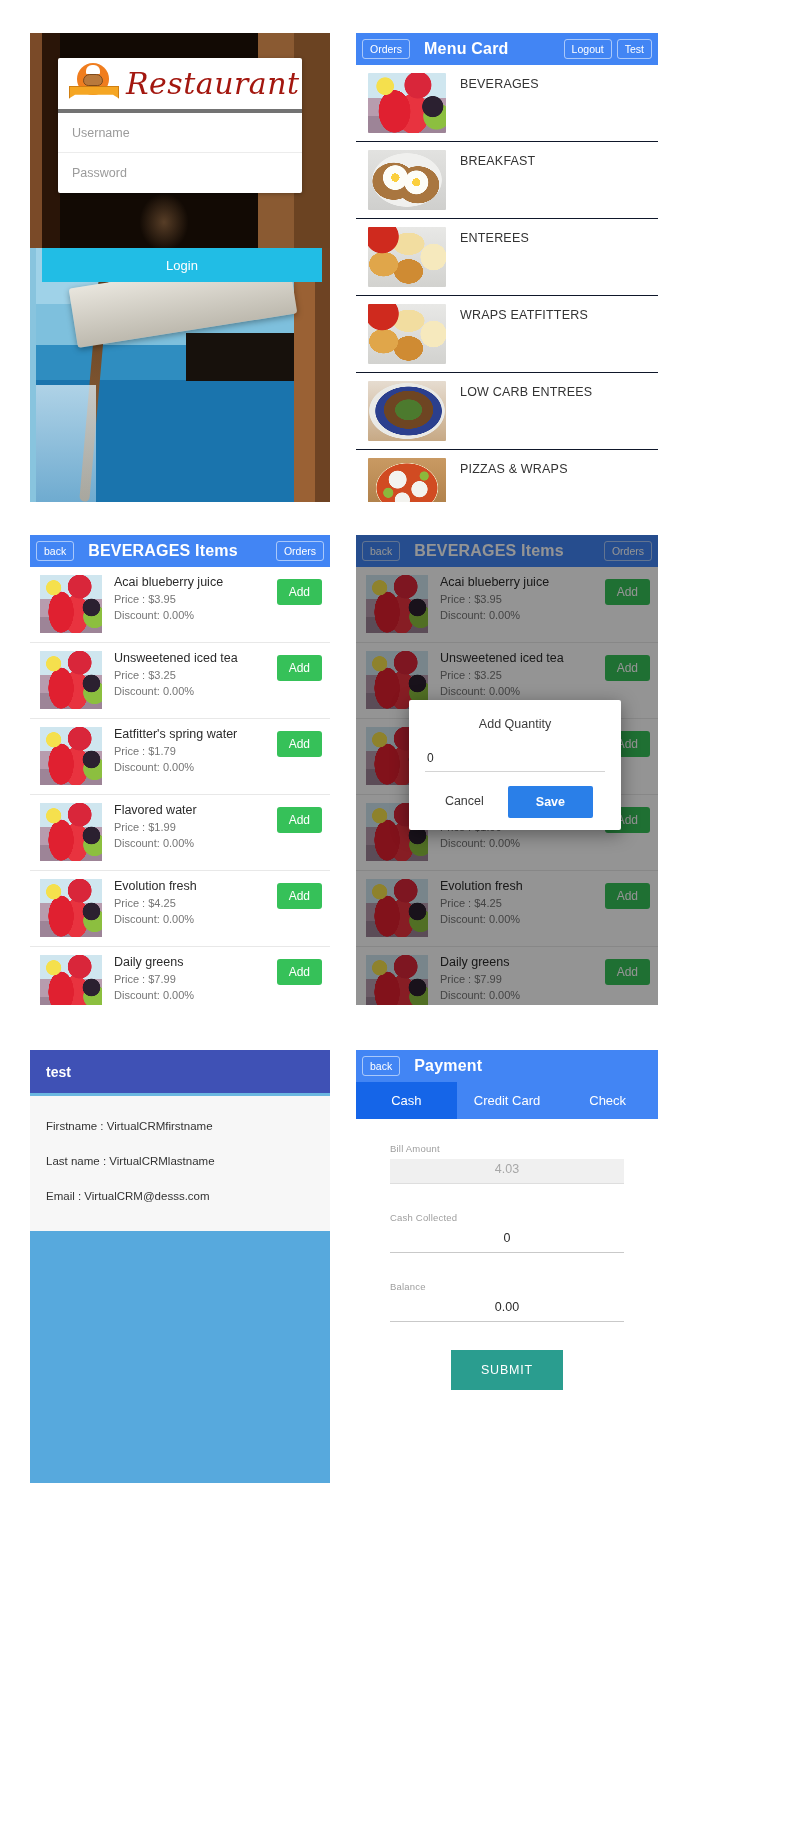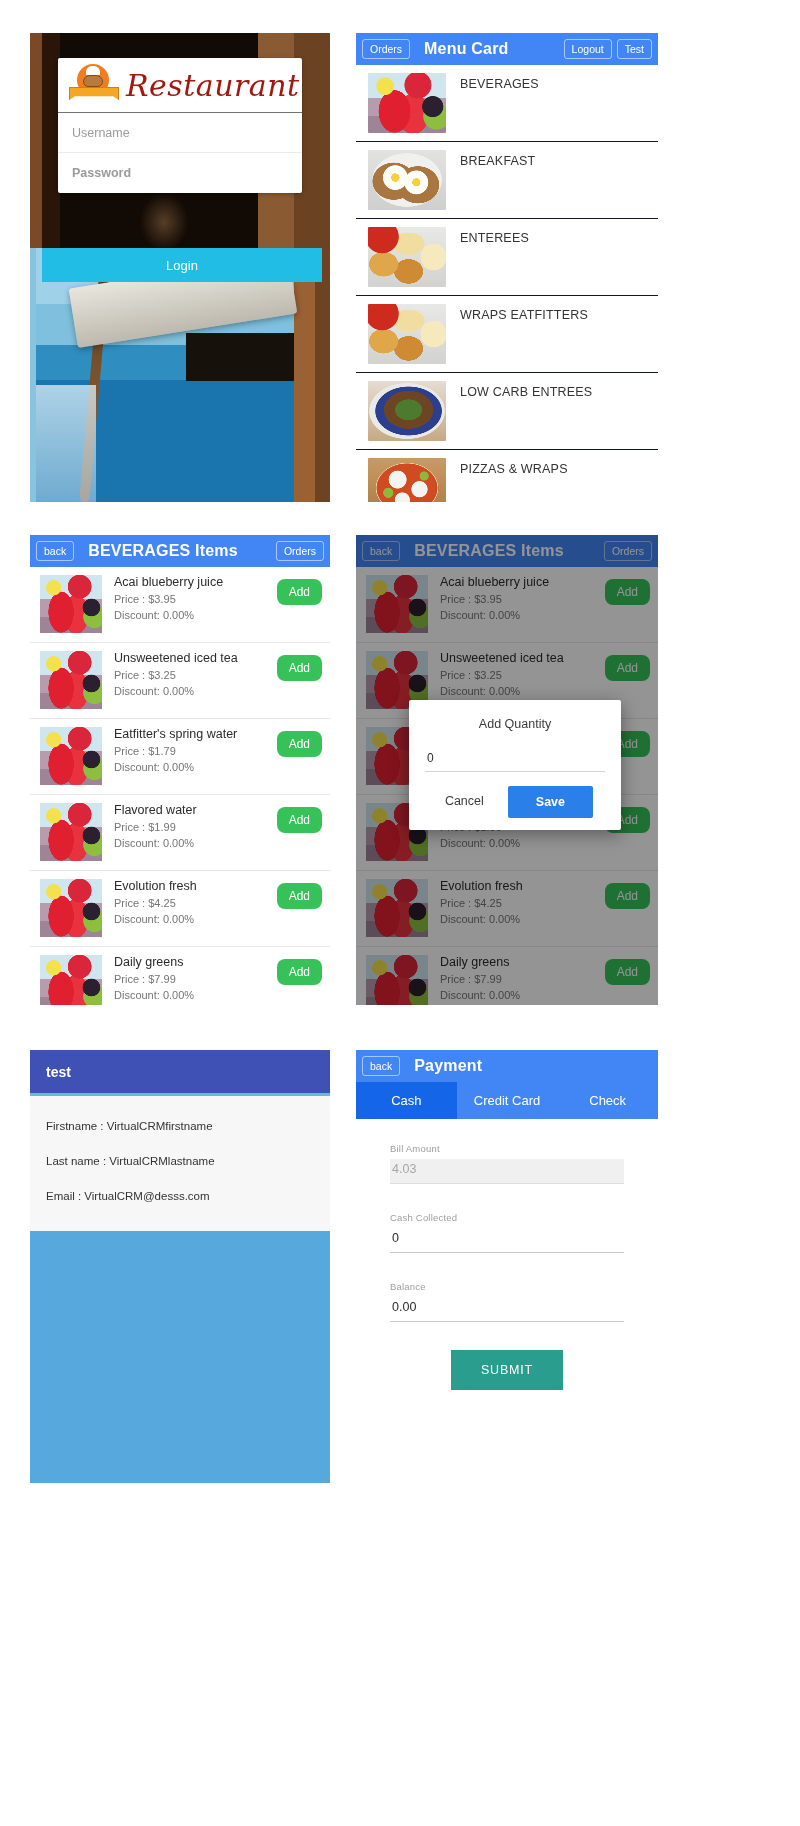--- a/index.html
+++ b/index.html
@@ -76,21 +76,21 @@
     background: linear-gradient(180deg, rgba(225,242,250,.75), rgba(180,216,236,.55));
   }
 
   .login-card {
     position: absolute; left: 28px; top: 25px; width: 244px;
     background: #fff; border-radius: 2px; box-shadow: 0 1px 4px rgba(0,0,0,.3);
     overflow: hidden;
   }
   .brand-row {
     height: 55px; display: flex; align-items: center; padding: 0 10px;
-    border-bottom: 1px solid #737373;
+    border-bottom: 4px solid #737373;
   }
   .brand-logo { width: 52px; height: 44px; position: relative; flex: none; }
   .brand-circle {
     position: absolute; left: 9px; top: 1px; width: 32px; height: 32px;
     border-radius: 50%; background: #f07d1e;
   }
   .chef-hat {
     position: absolute; left: 18px; top: 3px; width: 14px; height: 9px;
     background: #fff; border-radius: 6px 6px 1px 1px;
   }
@@ -104,21 +104,21 @@
     clip-path: polygon(0 0,100% 0,100% 100%,88% 72%,12% 72%,0 100%);
   }
   .brand-name {
     font-family: "DejaVu Serif", serif; font-style: italic;
     font-size: 30px; color: #a3170f; margin-left: 6px; letter-spacing: .5px;
   }
   .login-field {
     height: 40px; display: flex; align-items: center; padding: 0 14px;
     border-bottom: 1px solid #ececec; color: #9b9b9b; font-size: 12.5px;
   }
-  .login-field:last-child { border-bottom: none; font-weight: bold; }
+  .login-field:last-child { border-bottom: none; }
   .login-btn {
     position: absolute; left: 12px; top: 215px; width: 280px; height: 34px;
     background: #21bde5; color: #fff; border: none;
     font-size: 13px; font-family: "Liberation Sans", sans-serif;
     cursor: pointer;
   }
 
   
   #menucard-panel { left: 356px; top: 33px; width: 302px; height: 469px;
     background: #fff; overflow: hidden; }
@@ -187,21 +187,21 @@
     display: flex; align-items: flex-start; gap: 12px;
     padding: 8px 8px 8px 10px;
     border-bottom: 1px solid #e8e8e8;
     min-height: 76px;
   }
   .item-thumb { width: 62px; height: 58px; flex: none; }
   .item-info { flex: 1; min-width: 0; }
   .item-title { font-size: 12.5px; color: #2b2b2b; margin-bottom: 3px; }
   .item-price, .item-discount { font-size: 11px; color: #757575; line-height: 1.45; }
   .add-btn {
-    background: #36c159; color: #fff; border: none; border-radius: 8px;
+    background: #36c159; color: #fff; border: none; border-radius: 3px;
     font-size: 12px; font-family: "Liberation Sans", sans-serif;
     padding: 6px 12px; margin-top: 4px; cursor: pointer; flex: none;
   }
   .dim-overlay { position: absolute; inset: 0; background: rgba(0,0,0,.42); }
   .dialog {
     position: absolute; left: 53px; top: 165px; width: 212px;
     background: #fff; border-radius: 2px;
     box-shadow: 0 4px 18px rgba(0,0,0,.4);
   }
   .dialog-title {
@@ -247,21 +247,21 @@
   .pay-tab {
     flex: 1; text-align: center; color: #fff; font-size: 13px;
     padding: 11px 0; cursor: pointer;
   }
   .pay-tab.active { background: #1565e8; }
   .pay-form { padding: 24px 34px 0; }
   .pay-group { margin-bottom: 28px; }
   .pay-label { font-size: 9.5px; color: #9e9e9e; margin-bottom: 5px; letter-spacing: .2px; }
   .pay-value {
     font-size: 12.5px; color: #2b2b2b;
-    border-bottom: 1px solid #c9c9c9; padding: 3px 2px 7px;
+    border-bottom: 1px solid #c9c9c9; padding: 3px 2px 7px; text-align: center;
   }
   .pay-value.readonly { background: #f0f0f0; color: #a7a7a7; border-bottom-color: #dedede; }
   .submit-wrap { text-align: center; margin-top: 22px; }
   .submit-btn {
     background: #2a9d8f; color: #fff; border: none;
     font-size: 12.5px; font-family: "Liberation Sans", sans-serif;
     letter-spacing: .8px; padding: 13px 30px; cursor: pointer;
   }
 </style>
 </head>

